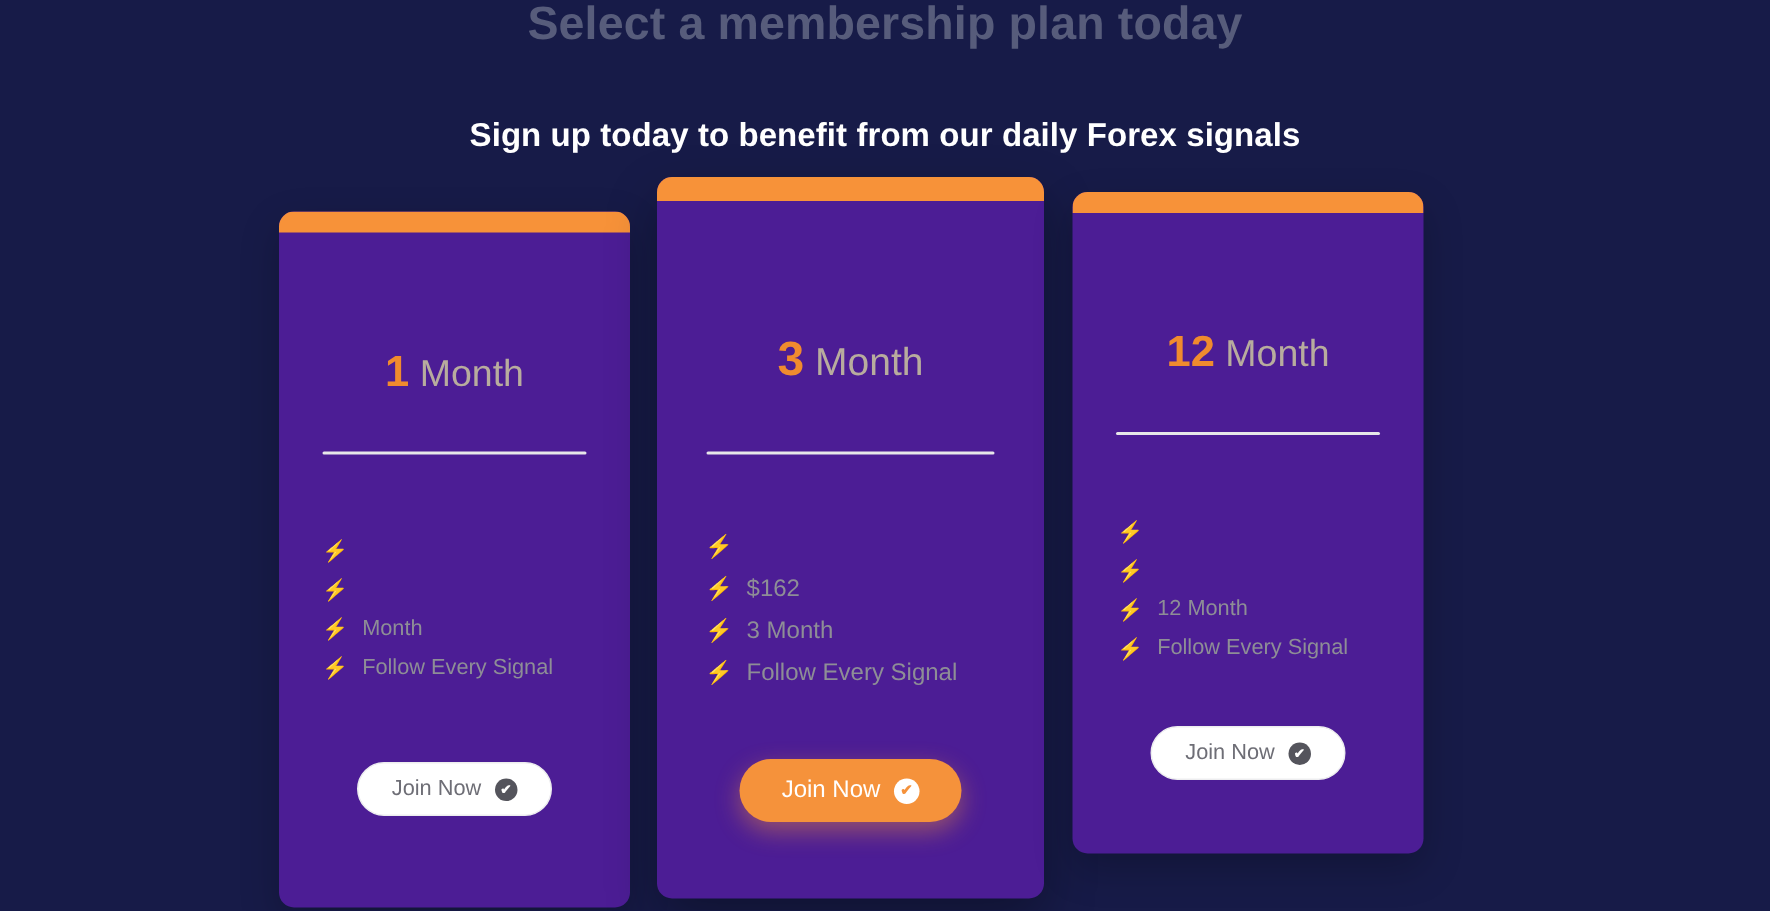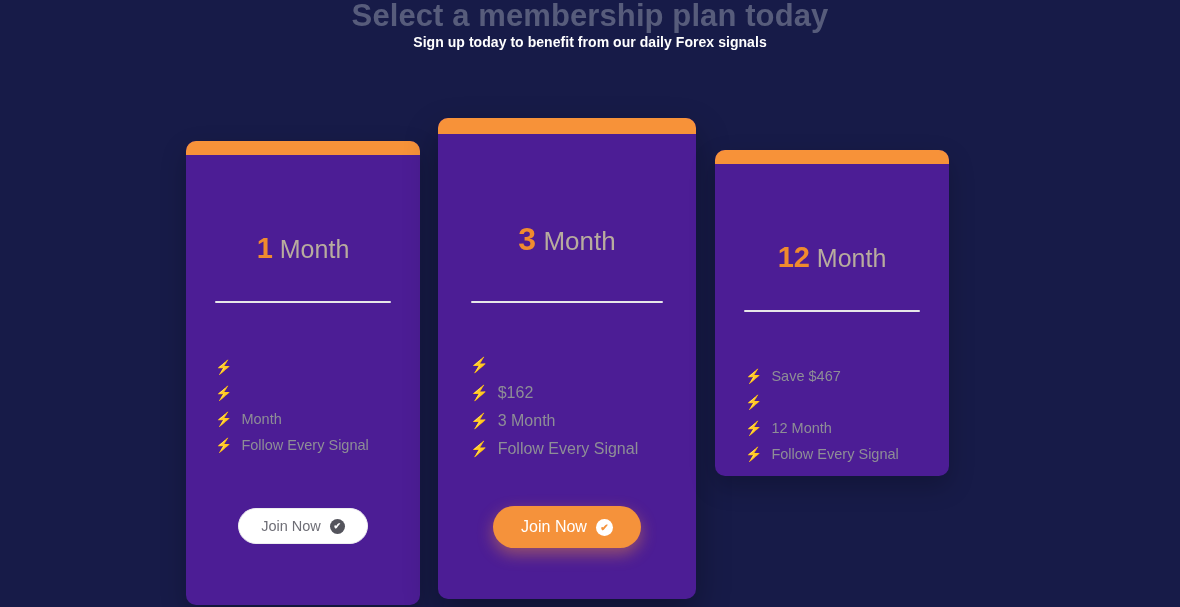--- a/index.html
+++ b/index.html
@@ -26,24 +26,25 @@
   .page-title {
     font-size: 31px;
     font-weight: 700;
     color: #575C7B;
     letter-spacing: 0.1px;
     line-height: 36px;
     margin-top: -2px;
   }
 
   .page-subtitle {
-    font-size: 14px;
+    font-size: 22px;
     font-weight: 700;
     color: #FFFFFF;
     letter-spacing: 0.05px;
+    margin-top: 43px;
   }
 
   
   .cards-row {
     position: absolute;
     left: 0;
     top: 0;
     width: 1180px;
     height: 607px;
   }
@@ -69,23 +70,23 @@
   .card-featured {
     left: 438px;
     top: 118px;
     width: 258px;
     height: 481px;
     box-shadow: 0 14px 34px rgba(0,0,0,0.30);
   }
 
   .card-annual {
     left: 715px;
-    top: 150px;
+    top: 128px;
     width: 234px;
-    height: 326px;
+    height: 441px;
     box-shadow: 0 10px 26px rgba(0,0,0,0.22);
   }
 
   .card-topbar {
     width: 100%;
     background: #F79239;
     flex: 0 0 auto;
   }
 
   .card-basic .card-topbar,
@@ -322,21 +323,20 @@
   <div class="card card-annual">
     <div class="card-topbar"></div>
     <div class="card-body">
       <div class="plan-title">
         <span class="plan-number">12</span><span class="plan-unit"> </span><span class="plan-unit">Month</span>
       </div>
       <div class="divider"></div>
       <ul class="features">
         <li class="feature">
           <span class="bolt-icon">⚡</span>
-          <span class="feature-text">Save $467</span>
         </li>
         <li class="feature">
           <span class="bolt-icon">⚡</span>
         </li>
         <li class="feature">
           <span class="bolt-icon">⚡</span>
           <span class="feature-text">12 Month</span>
         </li>
         <li class="feature">
           <span class="bolt-icon">⚡</span>

